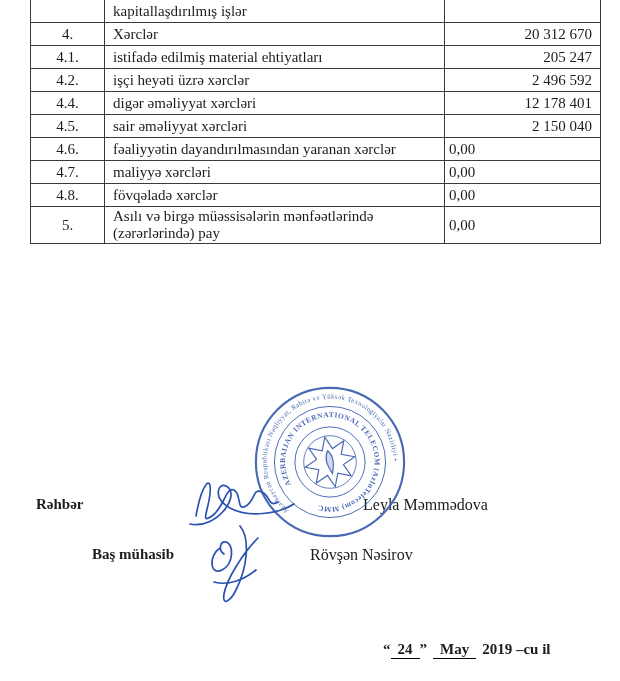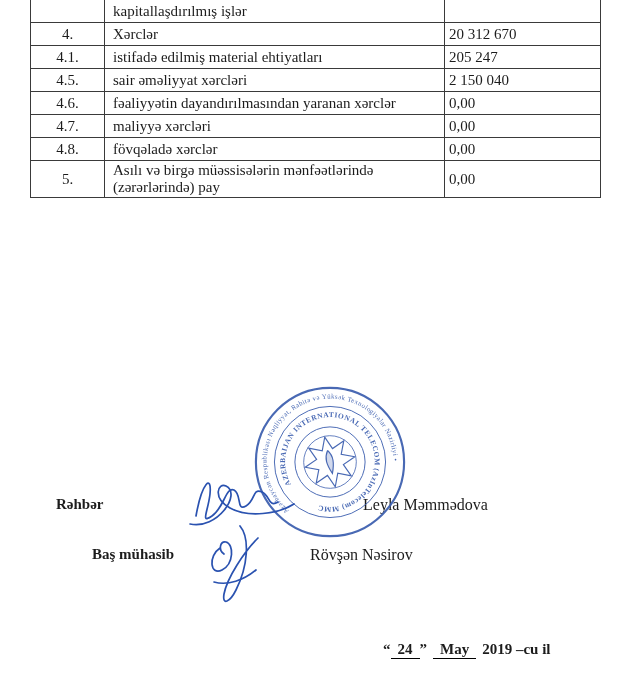--- a/index.html
+++ b/index.html
@@ -7,28 +7,28 @@
         font-family:"Liberation Serif", serif;color:#1c1c1c;overflow:hidden;}
 
   
   table.fin{position:absolute;left:30px;top:0;width:570px;border-collapse:collapse;table-layout:fixed;}
   table.fin td{border:1px solid #3a3a3a;font-size:15px;height:20px;padding:1px 4px;vertical-align:middle;}
   table.fin tr:first-child td{border-top:none;margin-left:32px;}
   .row-partial td{height:43px;}
   .row-tall td{height:58px;}
   .col-no{text-align:center;}
   .col-label{text-align:left;padding-left:8px !important;padding-right:2px !important;}
-  .val-right{padding-right:8px !important;}
+  .val-right{text-align:right;padding-right:8px !important;}
   .val-center{text-align:left;}
 
   
   .abs{position:absolute;}
   .sig-label{font-size:15px;font-weight:bold;}
   .sig-name{font-size:16px;}
-  #lbl-director{left:56px;top:496px;text-align:right;}
+  #lbl-director{left:36px;top:496px;text-align:right;}
   #name-director{left:363px;top:496px;}
   #lbl-accountant{left:48px;top:546px;margin-left:44px;}
   #name-accountant{left:310px;top:546px;}
 
   
   .stamp{left:252px;top:384px;opacity:.92;}
 
   
   .handsig path{fill:none;stroke:#2a52b0;stroke-width:1.7;stroke-linecap:round;stroke-linejoin:round;}
   #sig1{left:182px;top:464px;}
@@ -58,20 +58,30 @@
         </tr>
         <tr>
           <td class="col-no">4.</td>
           <td class="col-label">Xərclər</td>
           <td class="col-value val-right">20 312 670</td>
         </tr>
         <tr>
           <td class="col-no">4.1.</td>
           <td class="col-label">istifadə edilmiş material ehtiyatları</td>
           <td class="col-value val-right">205 247</td>
+        </tr>
+        <tr>
+          <td class="col-no">4.2.</td>
+          <td class="col-label">işçi heyəti üzrə xərclər</td>
+          <td class="col-value val-right">2 496 592</td>
+        </tr>
+        <tr>
+          <td class="col-no">4.4.</td>
+          <td class="col-label">digər əməliyyat xərcləri</td>
+          <td class="col-value val-right">12 178 401</td>
         </tr>
         <tr>
           <td class="col-no">4.5.</td>
           <td class="col-label">sair əməliyyat xərcləri</td>
           <td class="col-value val-right">2 150 040</td>
         </tr>
         <tr>
           <td class="col-no">4.6.</td>
           <td class="col-label">fəaliyyətin dayandırılmasından yaranan xərclər</td>
           <td class="col-value val-center">0,00</td>

